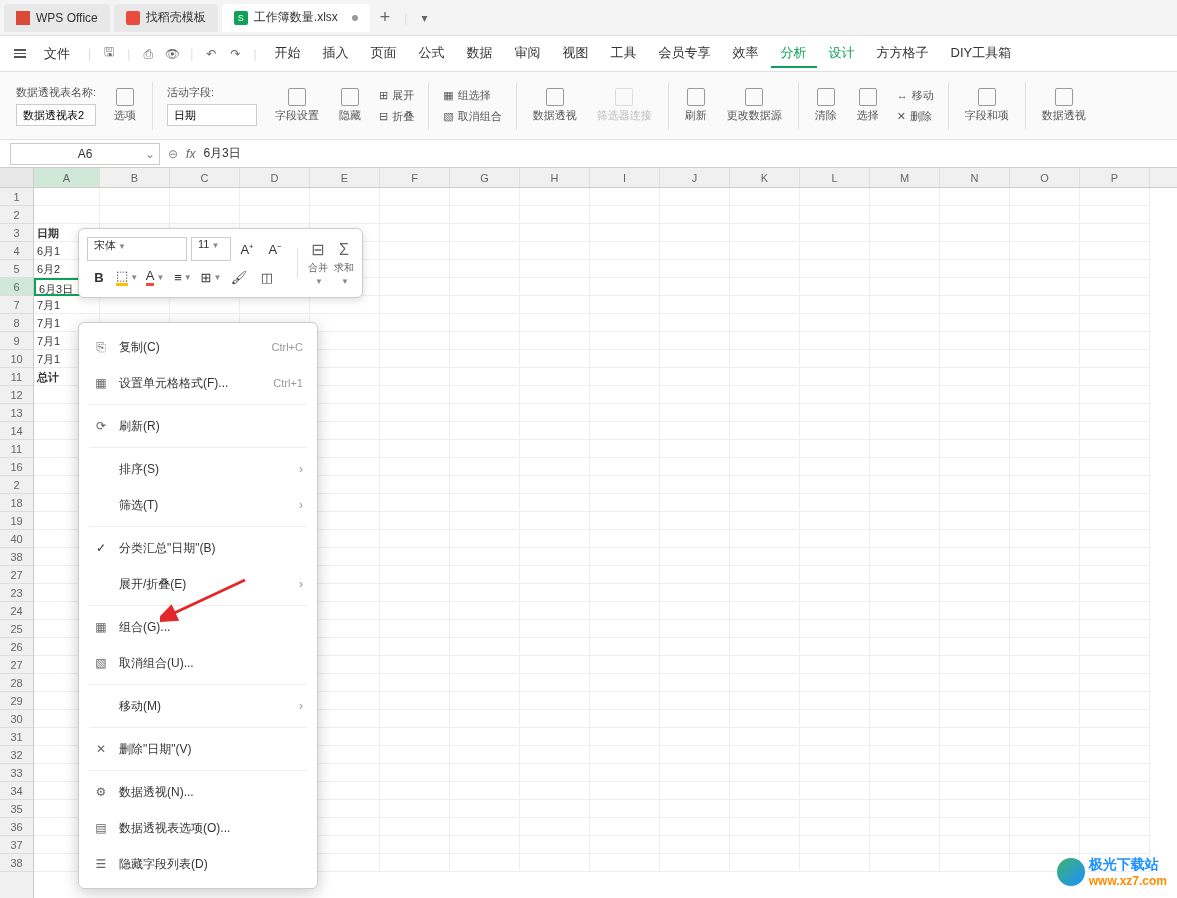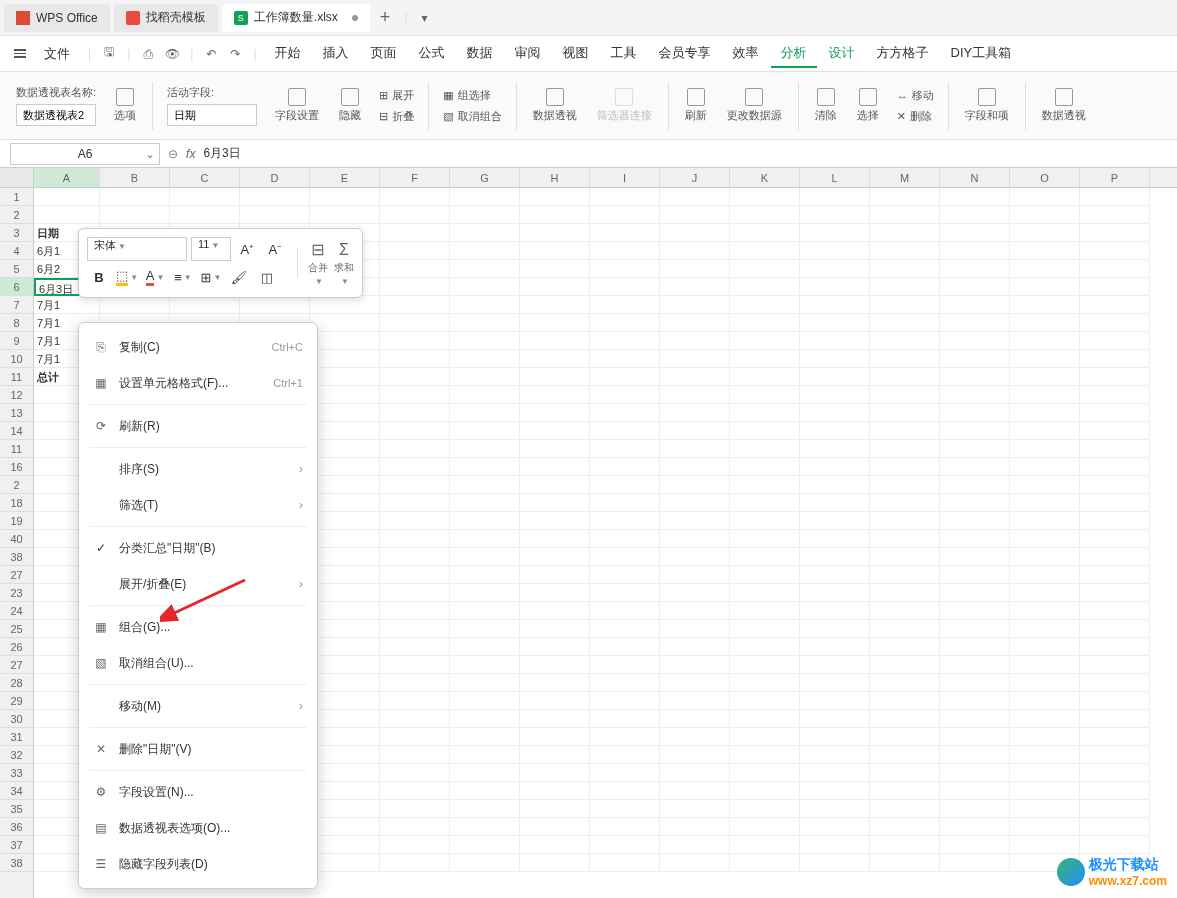--- a/index.html
+++ b/index.html
@@ -993,21 +993,21 @@
       <span class="ctx-arrow">›</span>
     </div>
     <div class="ctx-sep"></div>
     <div class="ctx-item">
       <span class="ctx-icon">✕</span>
       <span>删除"日期"(V)</span>
     </div>
     <div class="ctx-sep"></div>
     <div class="ctx-item">
       <span class="ctx-icon">⚙</span>
-      <span>字段设置(N)...</span>
+      <span>数据透视(N)...</span>
     </div>
     <div class="ctx-item">
       <span class="ctx-icon">▤</span>
       <span>数据透视表选项(O)...</span>
     </div>
     <div class="ctx-item">
       <span class="ctx-icon">☰</span>
       <span>隐藏字段列表(D)</span>
     </div>
   </div>

